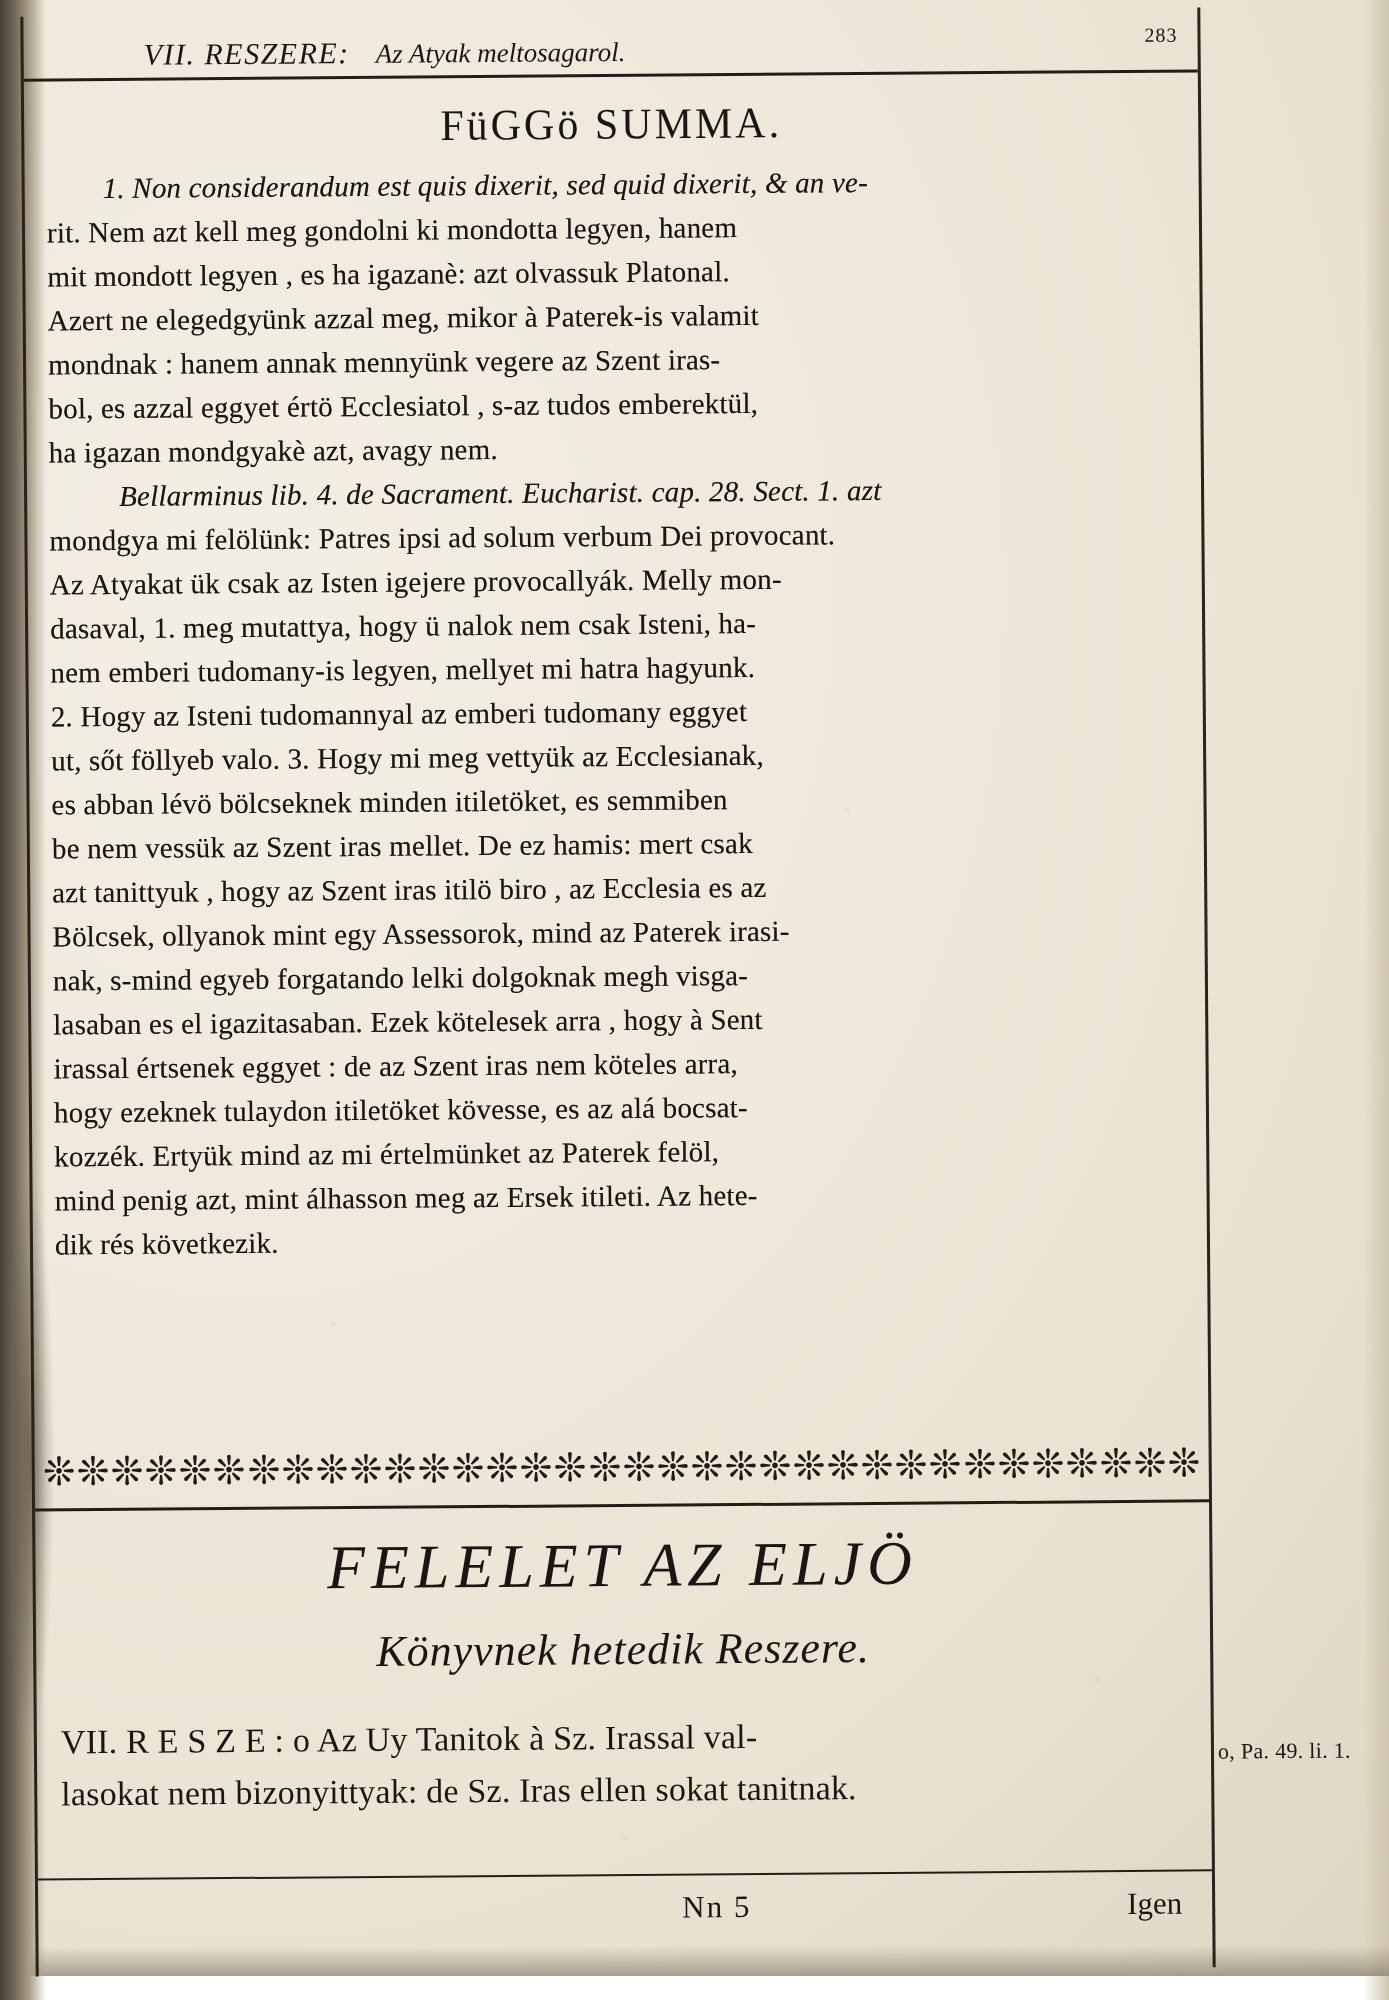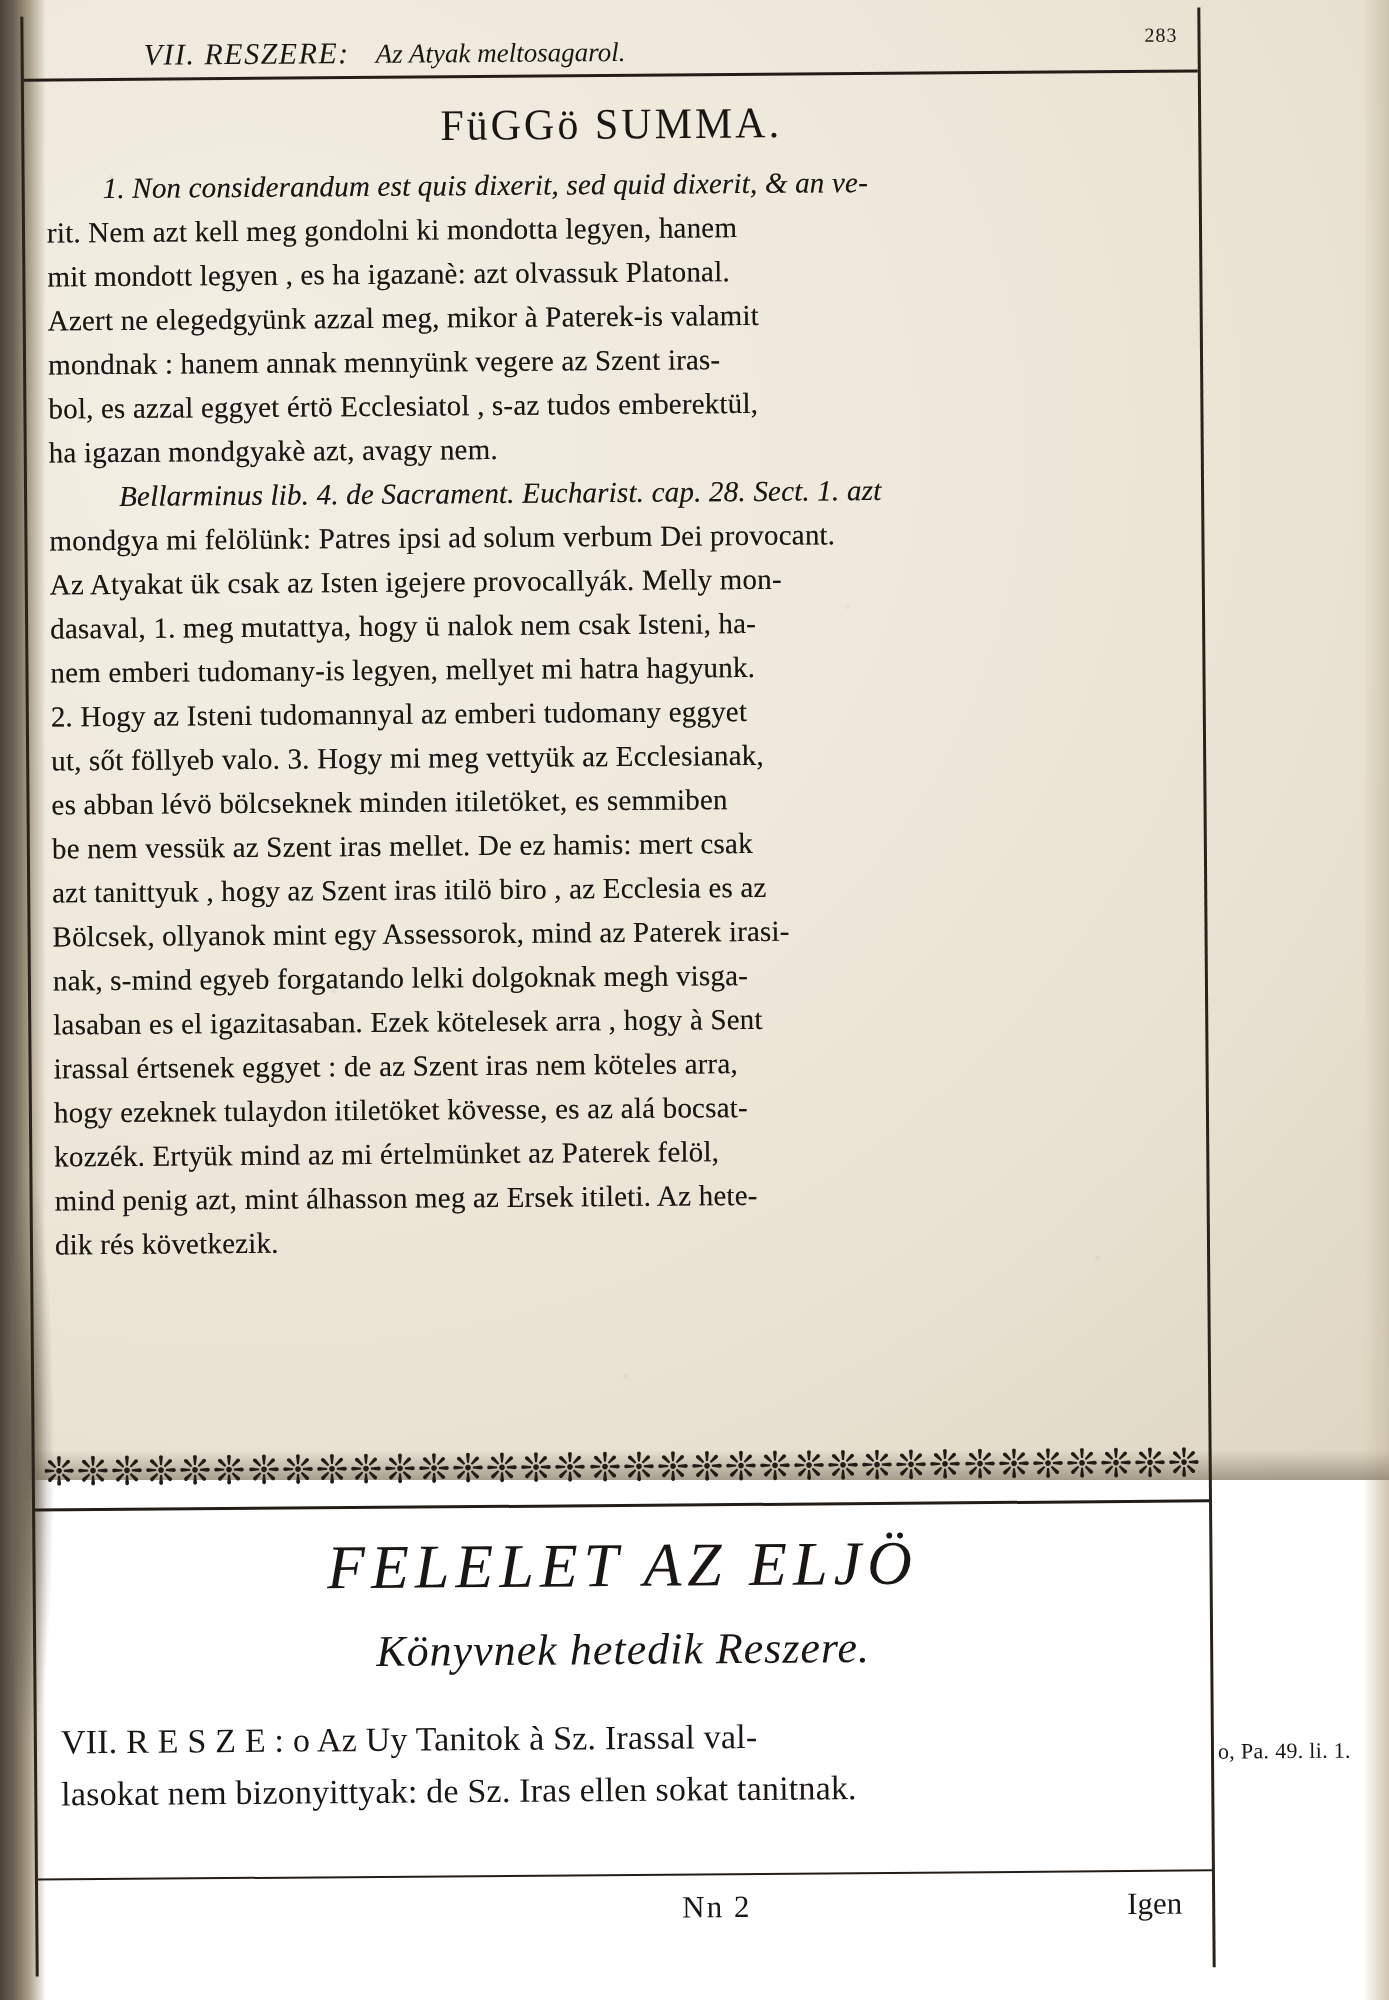--- a/index.html
+++ b/index.html
@@ -12,21 +12,21 @@
     height: 2000px;
     overflow: hidden;
     font-family: "Liberation Serif", serif;
     color: #1a1613;
   }
 
   
   .scan {
     position: relative;
     width: 1389px;
-    height: 1480px;
+    height: 1976px;
     background:
       radial-gradient(ellipse at 18% 30%, #f3eee3 0%, #efe9dc 38%, #e9e2d2 70%, #ded5c2 100%);
   }
   .scan::after {
     
     content: "";
     position: absolute;
     inset: 0;
     pointer-events: none;
     background:
@@ -341,21 +341,21 @@
       <div class="konyvnek">Könyvnek hetedik Reszere.</div>
 
       <div class="resze-head">
         <div class="ln">VII. R E S Z E : o Az Uy Tanitok à Sz. Irassal val-</div>
         <div class="ln">lasokat nem bizonyittyak: de Sz. Iras ellen sokat tanitnak.</div>
       </div>
 
       <div class="rule thin" style="top:1862px; left:0; width:1174px;"></div>
 
       <div class="footer">
-        <span class="sig">Nn 2</span>
+        <span class="sig">Nn 5</span>
         <span class="catchword">Igen</span>
       </div>
 
     </div>
   </div>
 
   <div class="marginal skewed">o, Pa. 49. li. 1.</div>
 
 </div>
 

